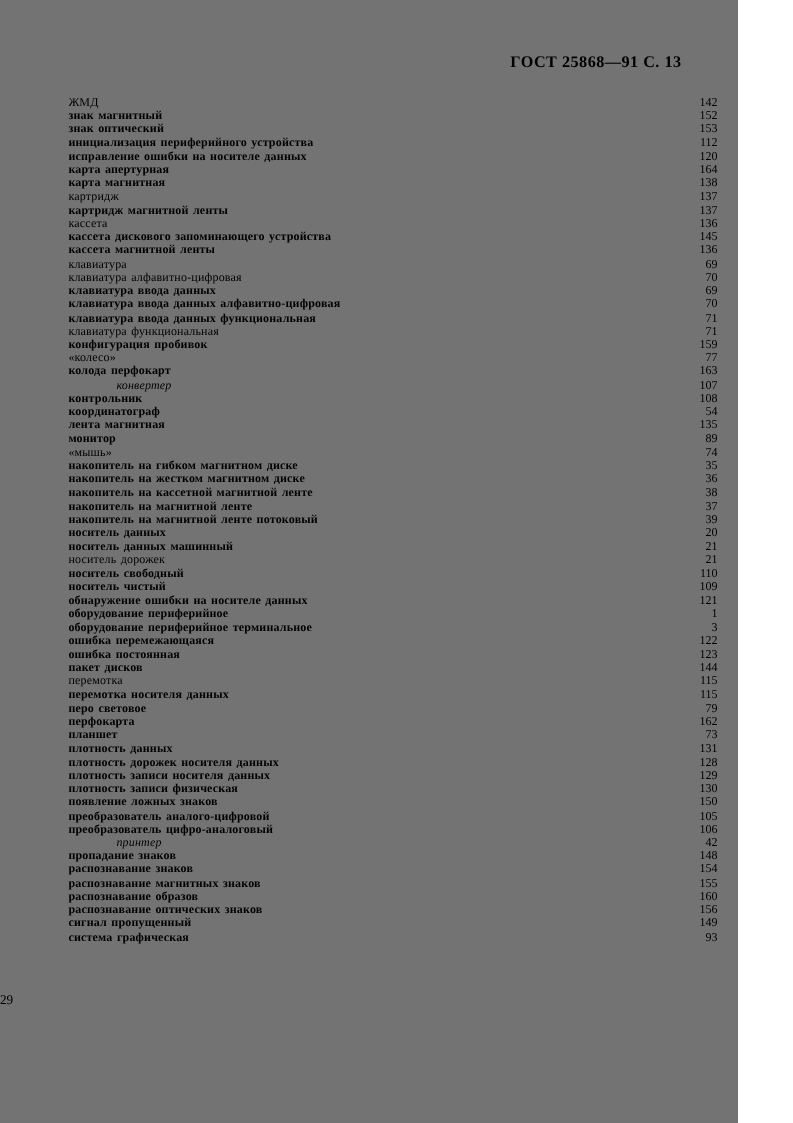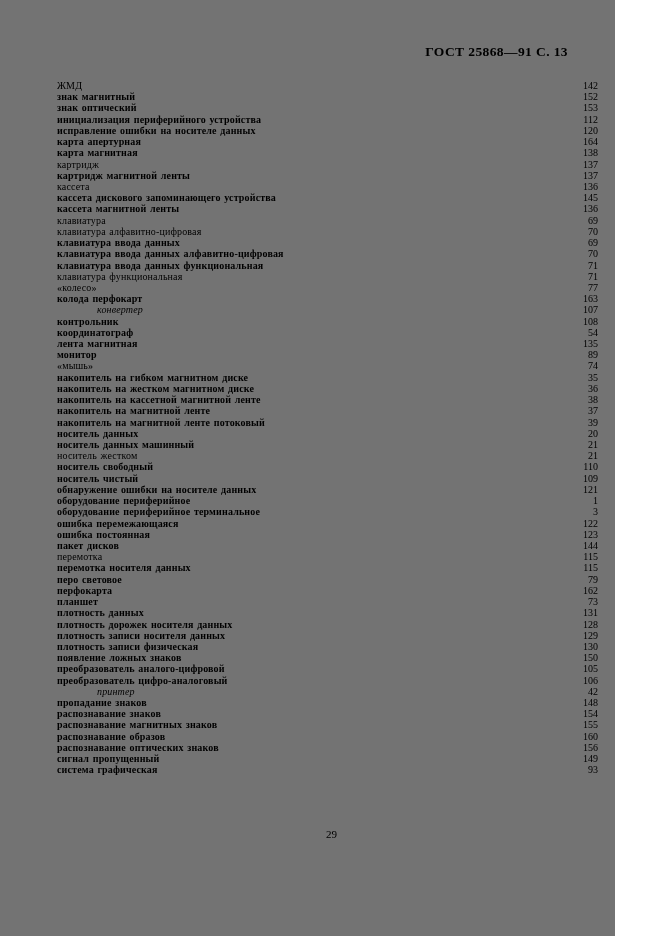--- a/index.html
+++ b/index.html
@@ -40,23 +40,21 @@
   }
   .index-row.bold .term { font-weight: bold; }
   .index-row.italic .term { font-style: italic; margin-left: 40px; }
   .term { letter-spacing: 0.15px; word-spacing: 1px; }
   .pageno { font-weight: normal; font-style: normal; }
   .page-footer {
     position: absolute;
     top: 828px;
     left: 0;
     width: 100%;
-    text-align: center;
     font-size: 11px;
-    padding-left: 48px;
   }
 </style>
 </head>
 <body>
 
 <div class="page">
   <div class="doc-header">ГОСТ 25868—91 С. 13</div>
 
   <div class="index-list" id="index-list">
       <div class="index-row regular">
@@ -124,20 +122,24 @@
         <span class="pageno">70</span>
       </div>
       <div class="index-row bold">
         <span class="term">клавиатура ввода данных функциональная</span>
         <span class="pageno">71</span>
       </div>
       <div class="index-row regular">
         <span class="term">клавиатура функциональная</span>
         <span class="pageno">71</span>
       </div>
+      <div class="index-row bold">
+        <span class="term">конфигурация пробивок</span>
+        <span class="pageno">159</span>
+      </div>
       <div class="index-row regular">
         <span class="term">«колесо»</span>
         <span class="pageno">77</span>
       </div>
       <div class="index-row bold">
         <span class="term">колода перфокарт</span>
         <span class="pageno">163</span>
       </div>
       <div class="index-row italic">
         <span class="term">конвертер</span>
@@ -185,21 +187,21 @@
       </div>
       <div class="index-row bold">
         <span class="term">носитель данных</span>
         <span class="pageno">20</span>
       </div>
       <div class="index-row bold">
         <span class="term">носитель данных машинный</span>
         <span class="pageno">21</span>
       </div>
       <div class="index-row regular">
-        <span class="term">носитель жестком</span>
+        <span class="term">носитель дорожек</span>
         <span class="pageno">21</span>
       </div>
       <div class="index-row bold">
         <span class="term">носитель свободный</span>
         <span class="pageno">110</span>
       </div>
       <div class="index-row bold">
         <span class="term">носитель чистый</span>
         <span class="pageno">109</span>
       </div>

